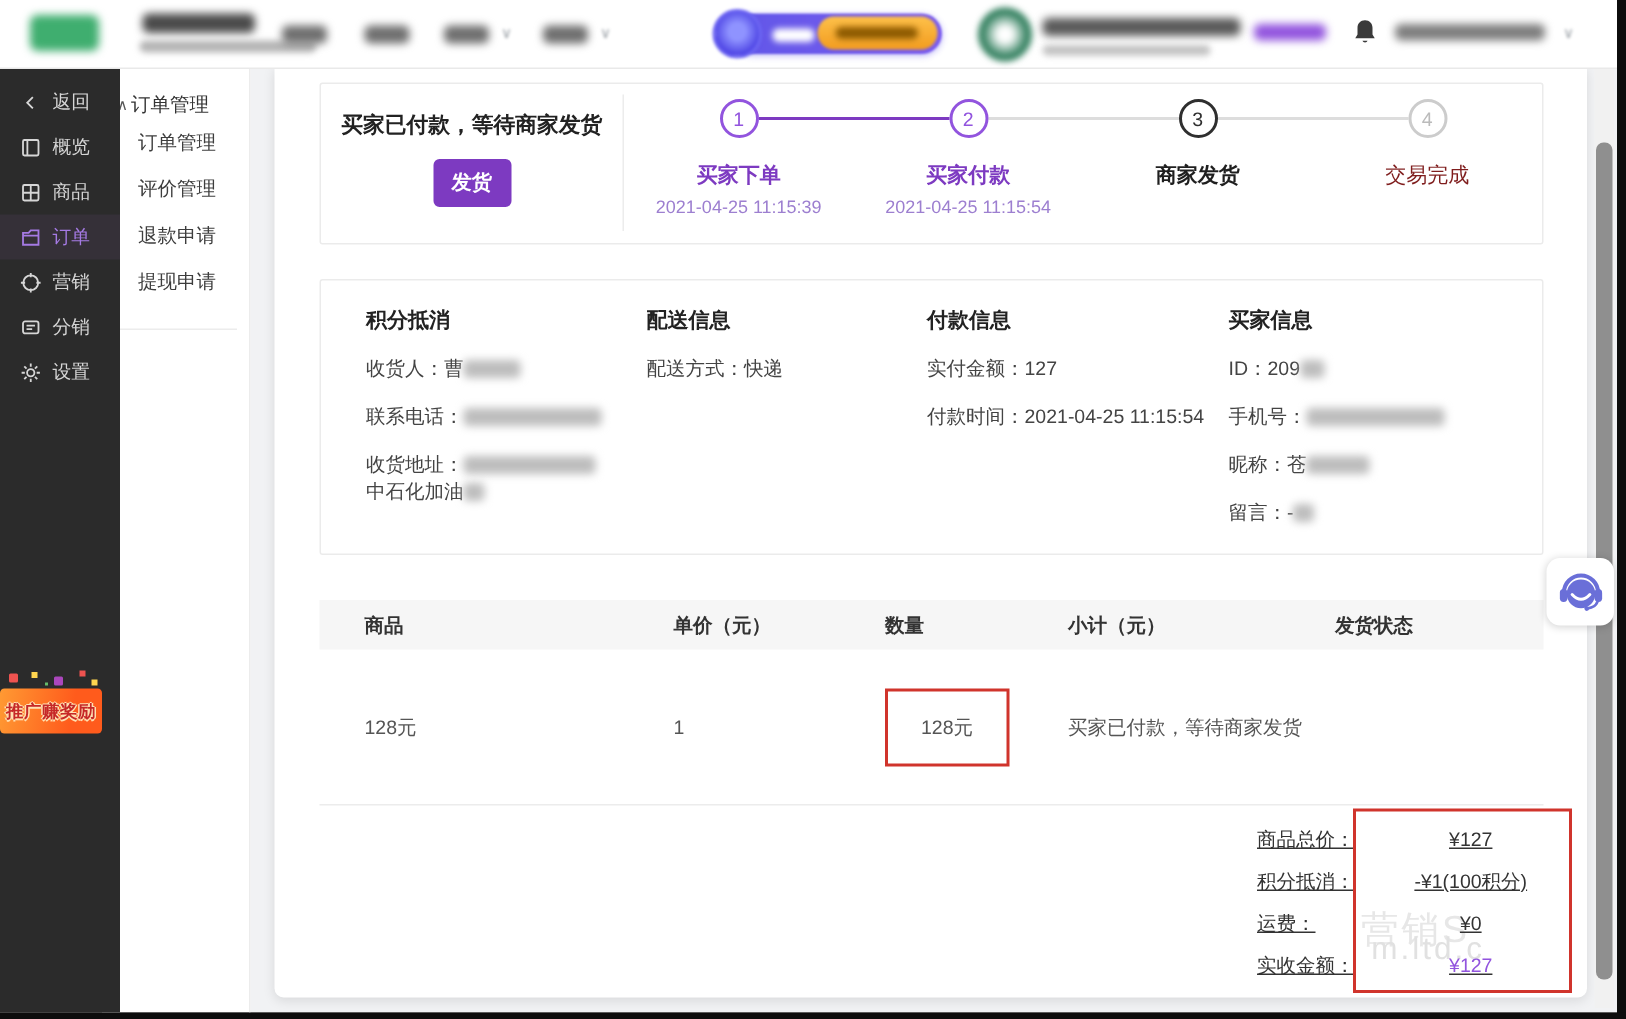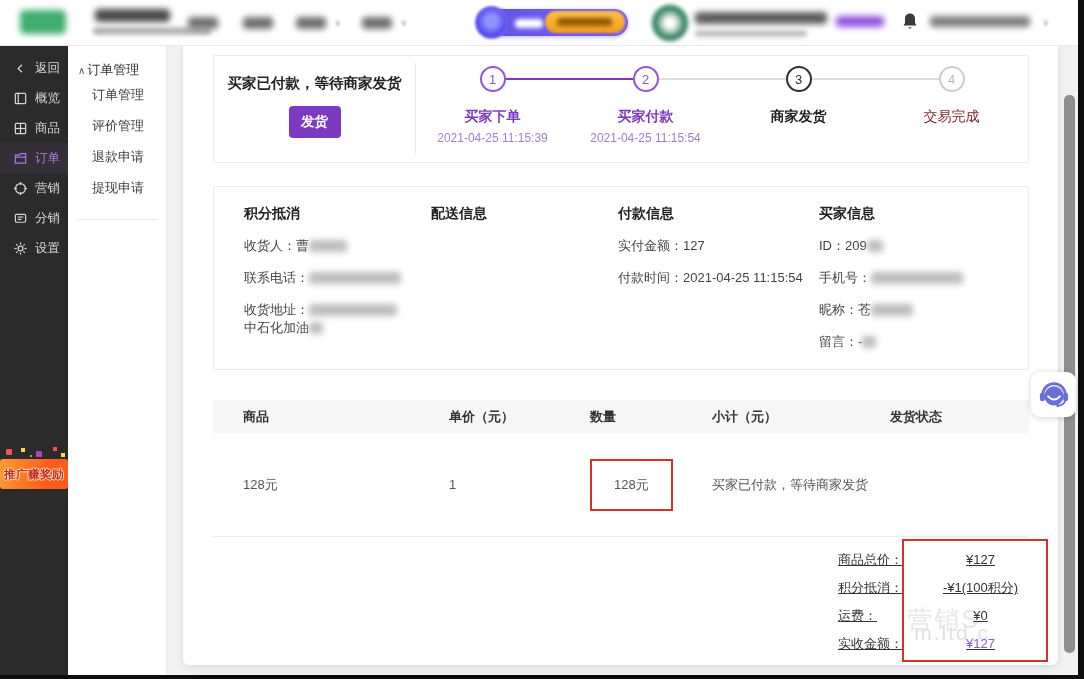--- a/index.html
+++ b/index.html
@@ -12,21 +12,21 @@
   .tb-caret{position:absolute;font-size:10px;color:#9aa0a6;filter:blur(1px);}
   .brand{position:absolute;left:20px;top:10px;width:46px;height:24px;border-radius:5px;background:#3fae6f;filter:blur(3px);}
   .promo-pill{position:absolute;left:475px;top:6px;width:153px;height:33px;}
   .promo-capsule{position:absolute;left:14px;top:3px;right:0;height:27px;border-radius:14px;background:linear-gradient(90deg,#6157e8,#7b5cf0);box-shadow:0 1px 4px rgba(97,87,232,.45);filter:blur(.6px);}
   .promo-orange{position:absolute;left:70px;top:5px;width:80px;height:22px;border-radius:11px;background:linear-gradient(180deg,#fdc04a,#f29c1f);filter:blur(1px);}
   .promo-circle{position:absolute;left:0;top:0;width:33px;height:33px;border-radius:50%;background:radial-gradient(circle at 50% 45%,#8f93ff 25%,#4f46e5 70%);border:2px solid #6d66f2;box-sizing:border-box;filter:blur(1px);}
   .store-logo{position:absolute;left:652px;top:5px;width:36px;height:36px;border-radius:50%;background:radial-gradient(circle at 50% 50%,#ffffff 18%,#2e7d5b 60%);filter:blur(2px);}
   .bell{position:absolute;left:902px;top:12px;width:16px;height:18px;}
 
   
-  .sidenav{position:absolute;top:45px;left:0;width:68px;height:630px;background:#2b2b2b;z-index:30;}
+  .sidenav{position:absolute;top:45px;left:0;width:80px;height:630px;background:#2b2b2b;z-index:30;}
   .snav-item{display:flex;align-items:center;height:30px;padding-left:13px;color:#d6d6d6;font-size:12.5px;cursor:pointer;}
   .snav-item .ic{width:15px;height:15px;margin-right:7px;display:inline-flex;}
   .snav-item.active{color:#a57ae4;background:#353038;}
   .snav-item svg{stroke:currentColor;fill:none;stroke-width:1.3;}
   .side-badge{position:absolute;left:0;top:400px;width:68px;height:56px;}
   .ribbon{position:absolute;left:0;top:14px;width:68px;height:30px;background:linear-gradient(100deg,#ff9a33,#ff5b1c 70%);border-radius:3px;display:flex;align-items:center;justify-content:center;}
   .ribbon span{font-size:11.5px;font-weight:bold;color:#c62828;text-shadow:0 1px 0 #ffe0b2,0 -1px 0 #ffe0b2,1px 0 0 #ffe0b2,-1px 0 0 #ffe0b2;letter-spacing:.5px;}
   .confetti{position:absolute;left:6px;top:4px;width:6px;height:6px;background:#ef5350;border-radius:1px;
     box-shadow:14px -2px 0 -1px #ffd54f,30px 2px 0 0 #ab47bc,46px -3px 0 -1px #ef5350,54px 3px 0 -1px #ffd54f,22px 4px 0 -2px #66bb6a;}
 
@@ -269,20 +269,21 @@
 
       <section class="card card2">
         <div>
           <div class="info-title">积分抵消</div>
           <div class="info-row"><span>收货人：曹</span><span class="rd" style="width:38px;"></span></div>
           <div class="info-row"><span>联系电话：</span><span class="rd" style="width:92px;"></span></div>
           <div class="info-row"><span>收货地址：</span><span class="rd" style="width:88px;"></span><br><span>中石化加油</span><span class="rd" style="width:14px;"></span></div>
         </div>
         <div>
           <div class="info-title">配送信息</div>
+          <div class="info-row">配送方式：快递</div>
         </div>
         <div>
           <div class="info-title">付款信息</div>
           <div class="info-row">实付金额：127</div>
           <div class="info-row">付款时间：2021-04-25 11:15:54</div>
         </div>
         <div>
           <div class="info-title">买家信息</div>
           <div class="info-row"><span>ID：209</span><span class="rd" style="width:16px;"></span></div>
           <div class="info-row"><span>手机号：</span><span class="rd" style="width:92px;"></span></div>

